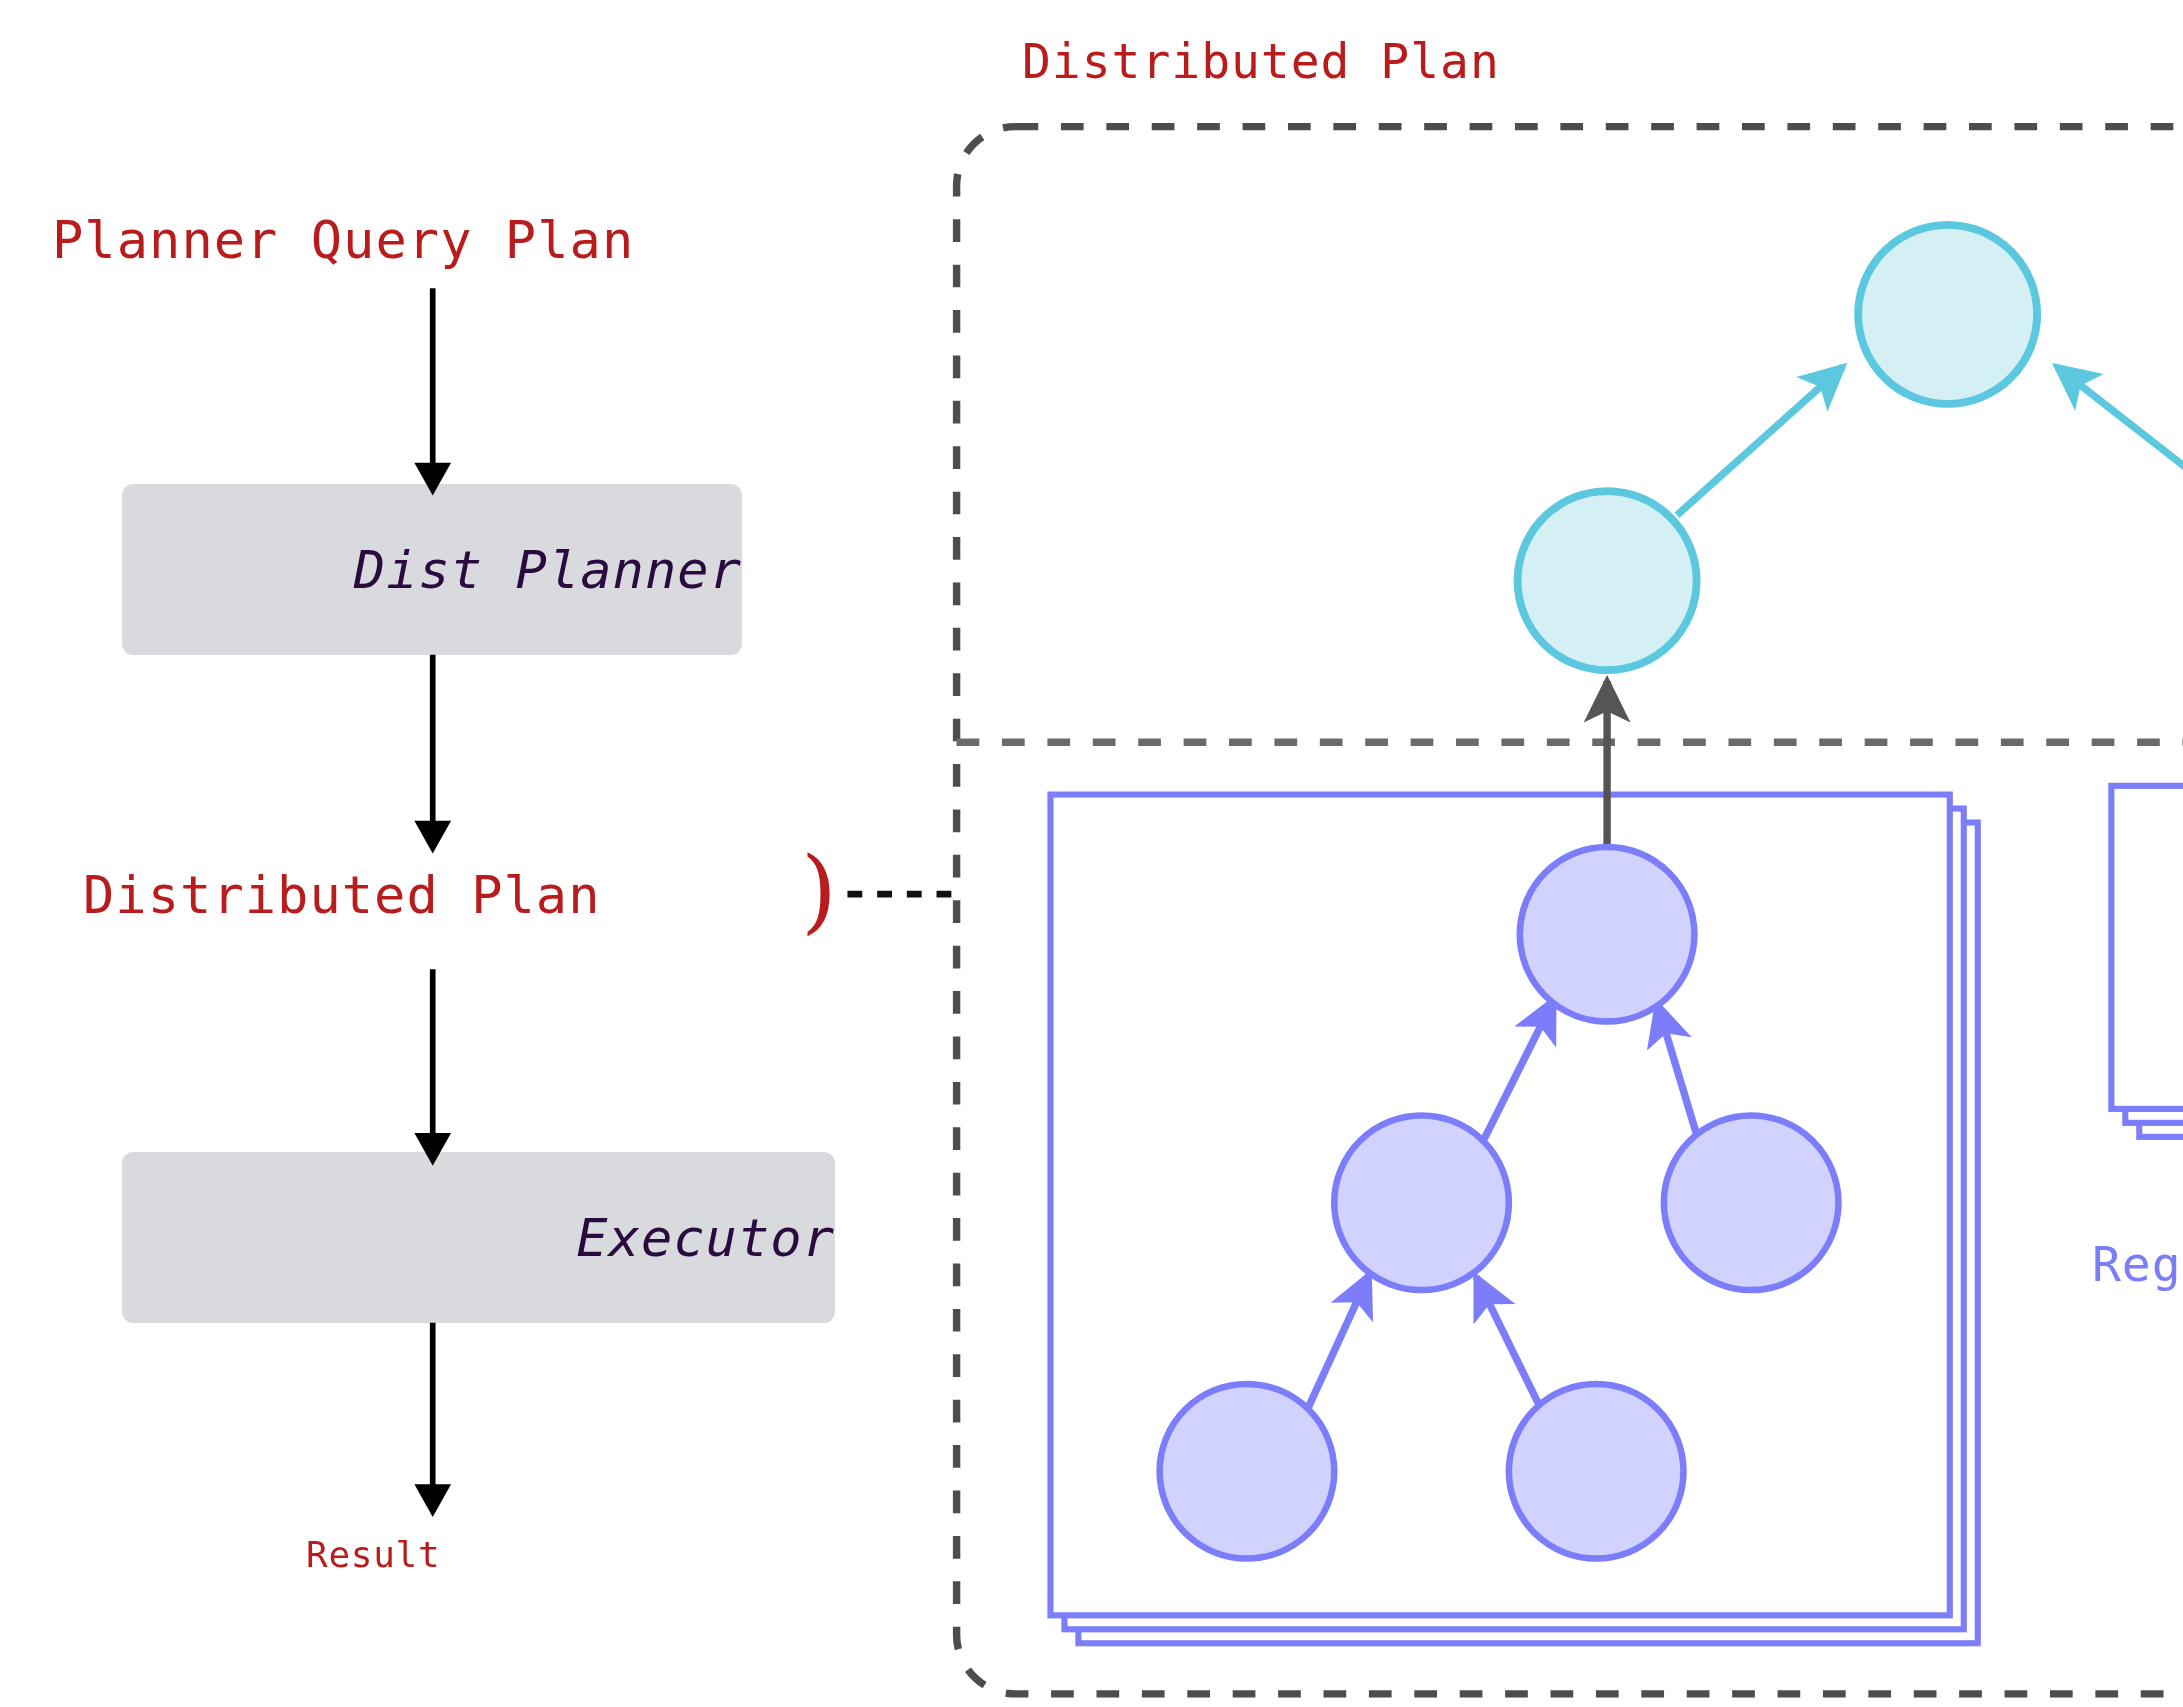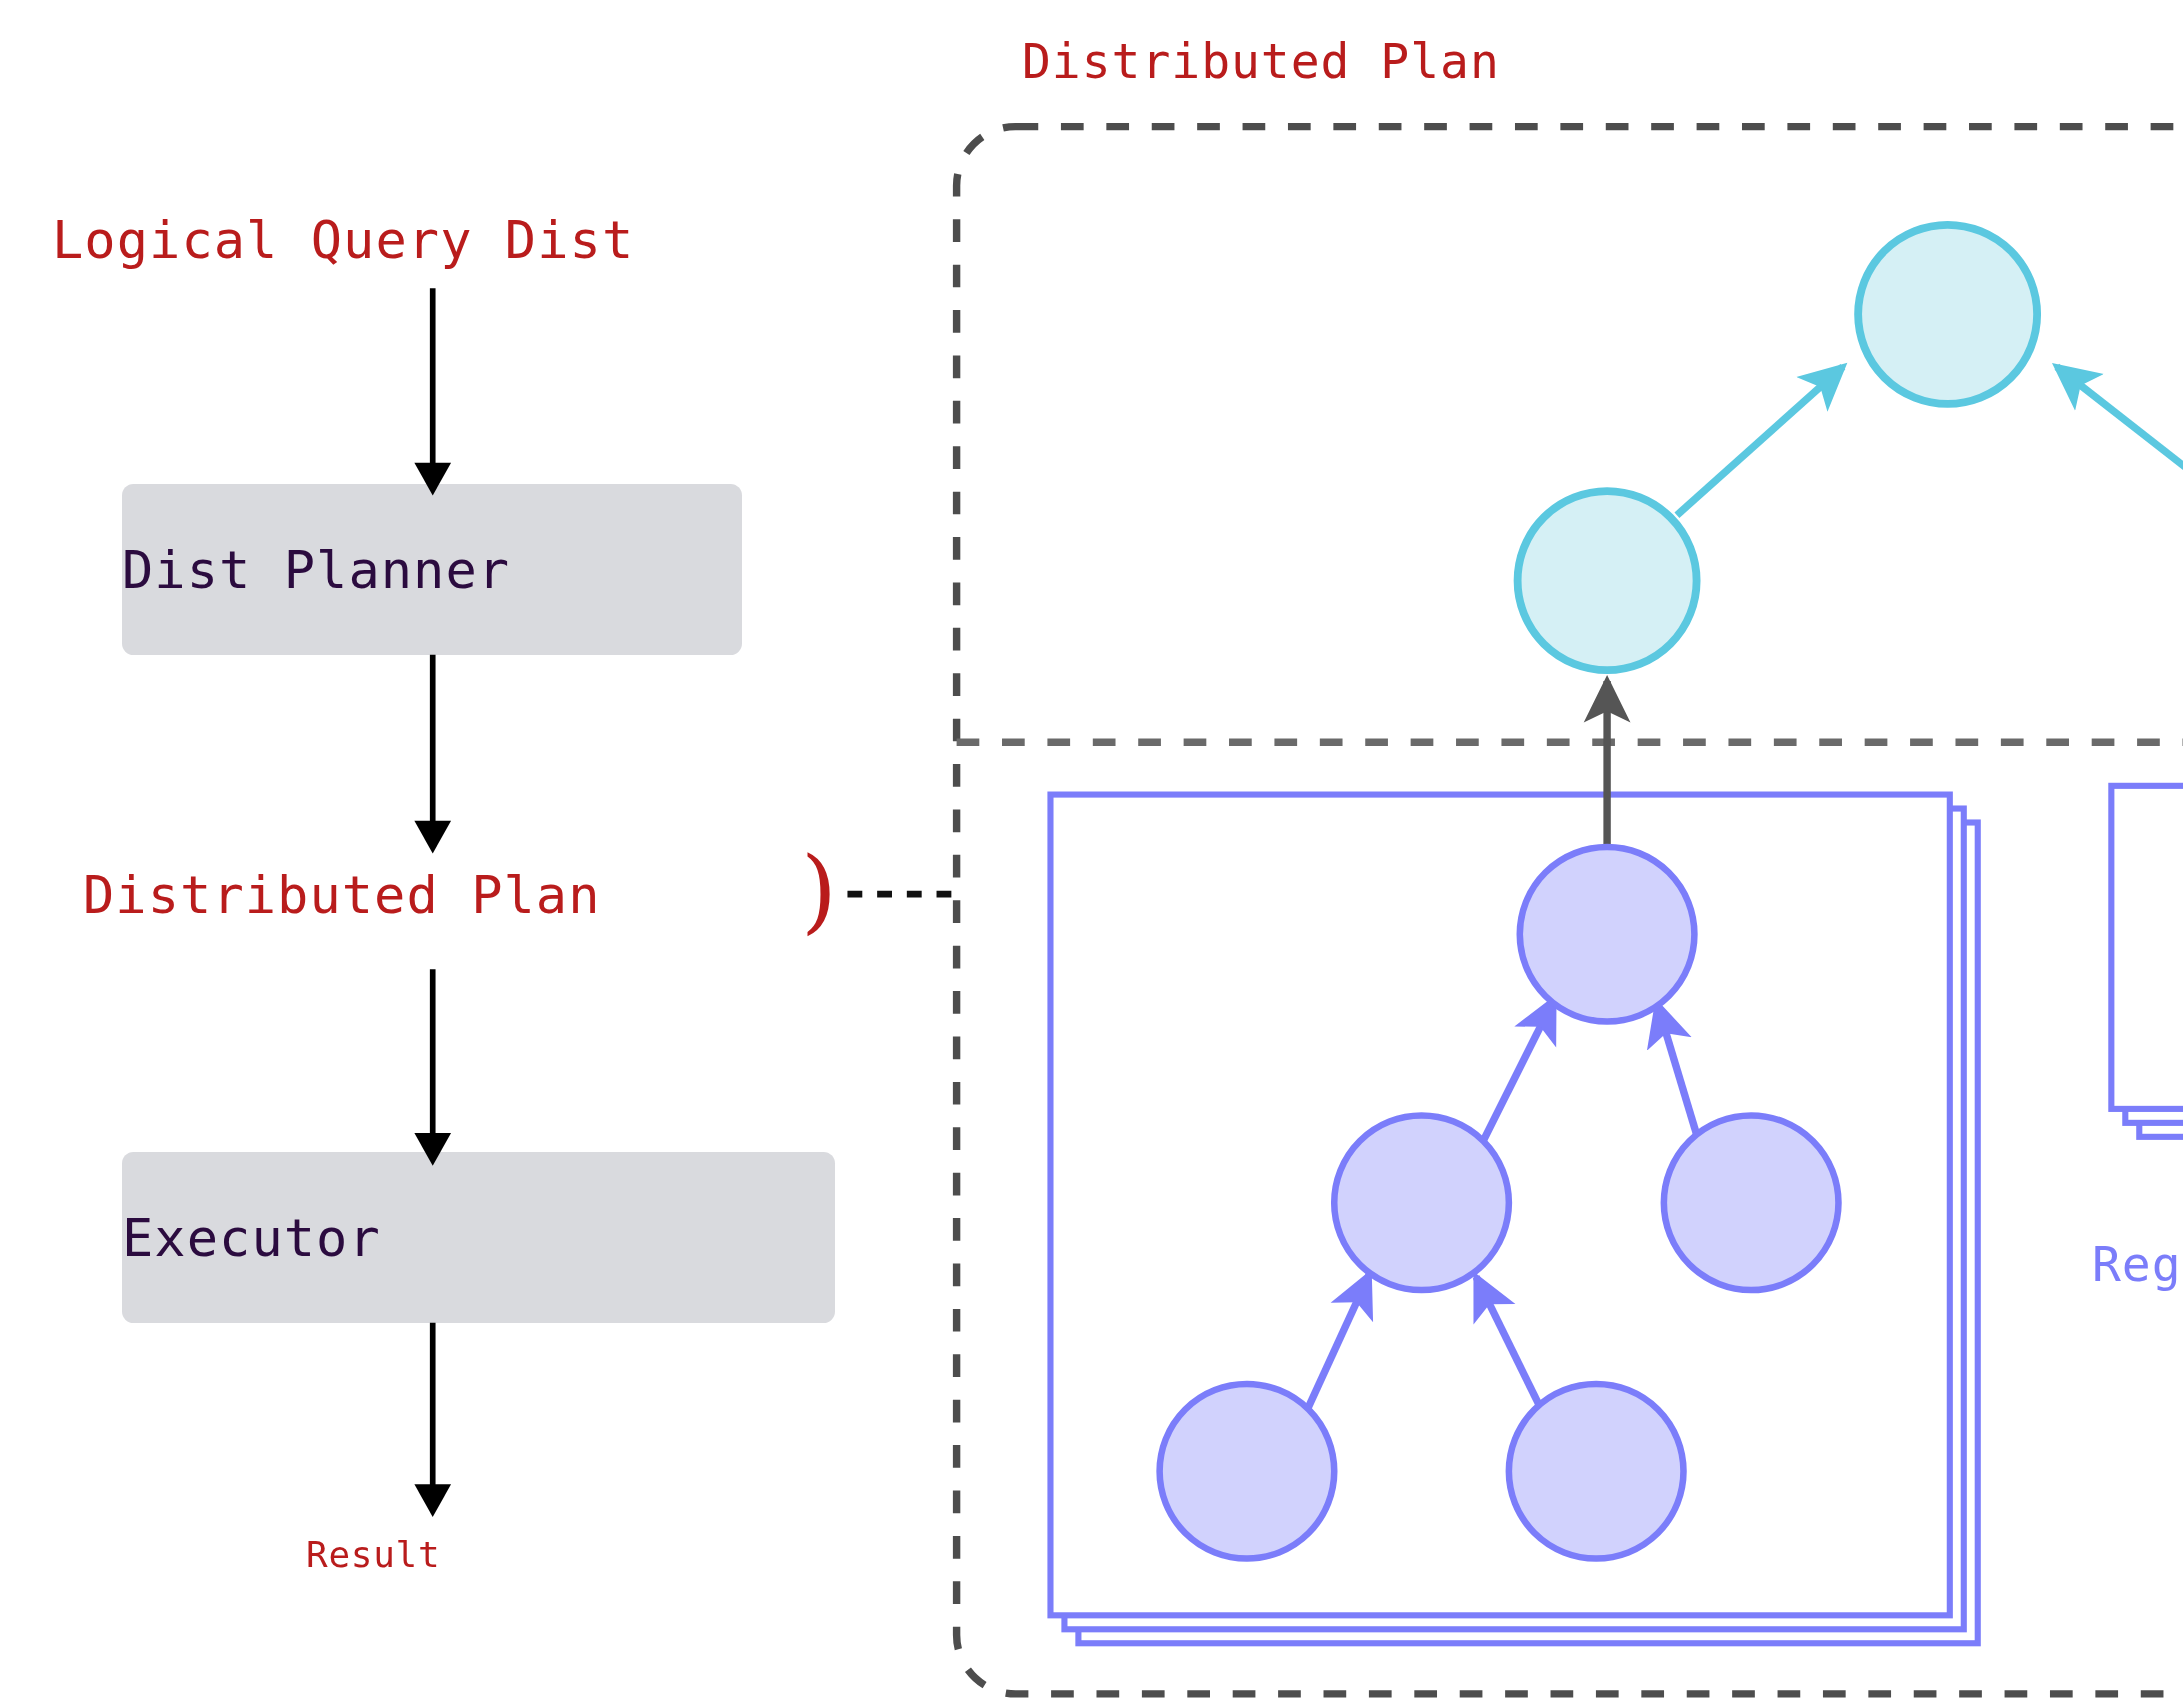--- a/index.html
+++ b/index.html
@@ -21,21 +21,22 @@
     white-space: nowrap;
     line-height: 1;
     letter-spacing: 0.02em;
   }
   .box-gray {
     position: absolute;
     background: #d9dade;
     border-radius: 11.4px;
     display: flex;
     align-items: center;
-    justify-content: flex-start;
+    justify-content: flex-end;
+    font-style: italic;
   }
   .box-gray span {
     color: #2b0b3f;
     white-space: nowrap;
     letter-spacing: 0.02em;
   }
   #svg-layer {
     position: absolute;
     left: 0; top: 0;
     width: 3188px;
@@ -47,21 +48,21 @@
     color: #7b7dfa;
     white-space: nowrap;
     letter-spacing: 0.02em;
   }
 </style>
 </head>
 <body>
 
 <div id="stage">
 
-  <div class="txt" style="left:52px; top:214px; font-size:52px;">Logical Query Dist</div>
+  <div class="txt" style="left:52px; top:214px; font-size:52px;">Planner Query Plan</div>
 
   <div class="box-gray" style="left:122px; top:484px; width:620px; height:171px;">
     <span style="font-size:52px;">Dist Planner</span>
   </div>
 
   <div class="txt" style="left:83px; top:869px; font-size:52px;">Distributed Plan</div>
 
   <div class="txt" style="left:801px; top:845px; font-size:92px; font-family:'DejaVu Serif',serif;">)</div>
 
   <div class="box-gray" style="left:122px; top:1152px; width:713px; height:171px;">

